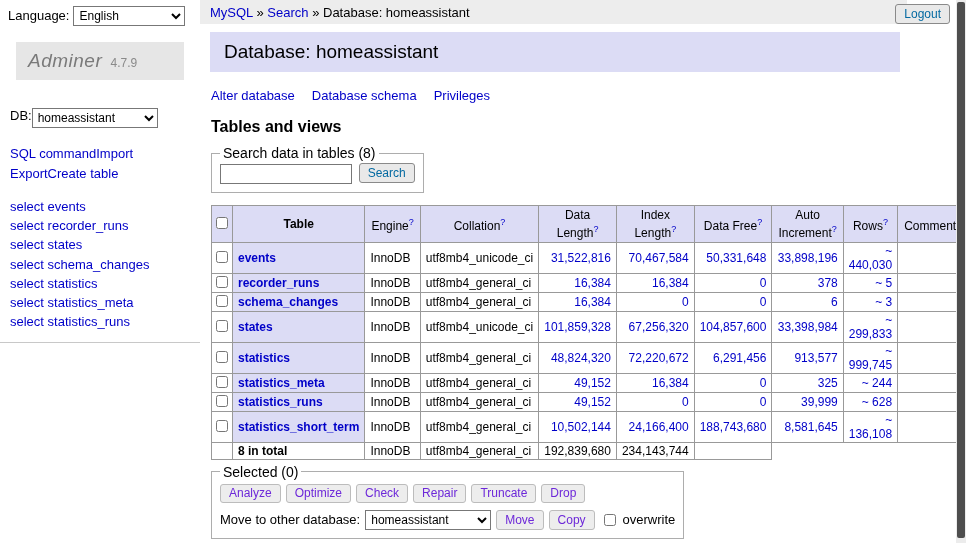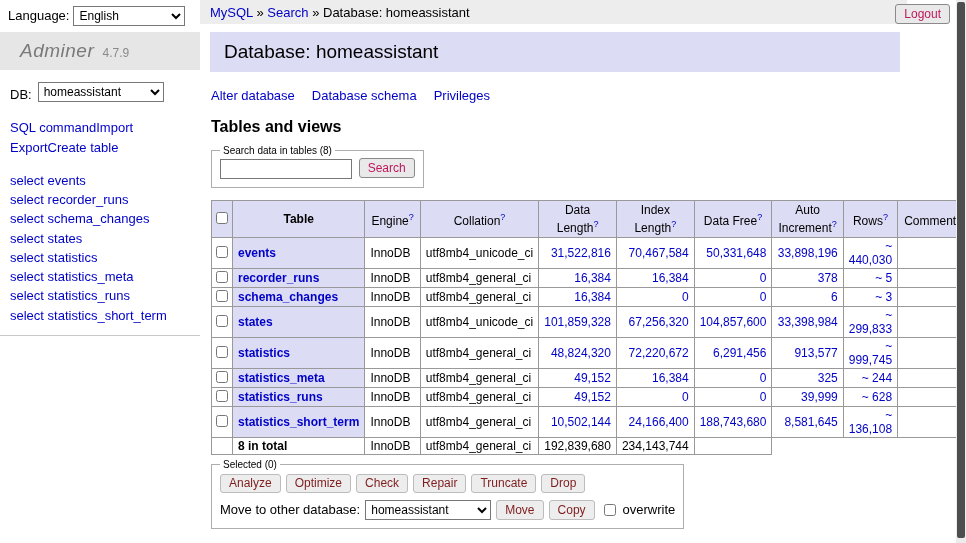--- a/index.html
+++ b/index.html
@@ -3,48 +3,48 @@
 <meta charset="utf-8">
 <style>
   *{box-sizing:border-box}
   html,body{margin:0;padding:0}
   body{width:966px;height:543px;overflow:hidden;background:#fff;color:#000;
        font-family:"Liberation Sans",sans-serif;font-size:13px;position:relative}
   a{color:var(--link);text-decoration:none;cursor:pointer}
 
   #app{display:flex;width:100%;height:100%;position:relative}
   #left{flex:0 0 200px;width:200px}
-  #lang-row{padding:6px 8px 6px}
+  #lang-row{padding:6px 8px 0}
   #lang-row label{margin-right:4px}
   select{font-family:inherit;font-size:12px;border:1px solid #777;background:#fff;padding:1px;height:20px}
   #lang-row select{width:112px}
-  #adminer-h1{margin:0;background:#e6e6e6;padding:8px 20px;font-size:19px;font-weight:normal;color:#7a7a7a}
+  #adminer-h1{margin:16px;background:#e6e6e6;padding:8px 12px;font-size:19px;font-weight:normal;color:#7a7a7a}
   #adminer-h1 .app{font-style:italic;letter-spacing:.5px}
   #adminer-h1 .ver{font-size:12px;color:#8a8a8a;margin-left:3px}
   #side-body{padding:12px 10px 0}
-  .db-row{display:flex;align-items:flex-end;gap:6px;margin-bottom:16px}
+  .db-row{display:flex;align-items:flex-start;margin-bottom:16px}
   .db-row select{width:126px}
   .cmd-lines{margin-bottom:14px;line-height:1.5}
   .cmd-line a{}
   #side-tables a{display:block;line-height:1.48}
   #side-hr{border:none;border-top:1px solid #c8c8c8;margin:10px 0 0}
 
   #right{flex:1;position:relative;min-width:0}
   #breadcrumb{background:var(--bar-bg);padding:5px 10px;height:24px;margin-right:59px}
   #breadcrumb .sep{color:#000}
-  button{font-family:inherit;font-size:12px;color:#be185d;background:#e9e9e9;border:1px solid #8a8a8a;
+  button{font-family:inherit;font-size:12px;color:#0369a1;background:#e9e9e9;border:1px solid #8a8a8a;
          border-radius:3px;padding:2px 8px;height:20px;line-height:1}
-  button:disabled{color:#7f1d1d;border-color:#bcbcbc;background:#ededed}
+  button:disabled{color:#6d28d9;border-color:#bcbcbc;background:#ededed}
   #logout{position:absolute;top:4px;right:16px}
   h2#page-title{margin:8px 66px 0 10px;background:var(--title-bg);padding:9px 14px;font-size:19px;font-weight:normal}
   #content{padding:16px 56px 0 11px}
   .links a{margin-right:17px}
   h3{font-size:16px;margin:15px 0 7px;font-weight:bold}
   fieldset{border:1px solid #adadad;padding:2px 8px 8px;margin:2px 0 0;display:inline-block}
-  legend{font-size:10px;padding:0 3px}
+  legend{font-size:14px;padding:0 3px}
   #search-fs input[type=text]{width:132px;height:20px;border:1px solid #777;padding:2px 3px;font-size:12px;
         font-family:inherit;margin-right:3px;vertical-align:middle}
 
   #tables{border-collapse:collapse;margin-top:12px;font-size:12px}
   #tables th,#tables td{border:1px solid var(--table-border);padding:1px 5px;line-height:14px;height:17px}
   #tables thead th{background:var(--th-bg);font-weight:normal;text-align:center;padding:2px 6px}
   #tables thead th.first{font-weight:bold}
   sup.hint{color:var(--link);font-size:9px}
   #tables tbody th.name{background:var(--th-bg);text-align:left}
   #tables tbody th.name a{font-weight:bold}
@@ -85,26 +85,25 @@
         <span>DB:</span>
         <select><option>homeassistant</option></select>
       </div>
       <div class="cmd-lines">
           <div class="cmd-line"><a href="#">SQL command</a><a href="#">Import</a></div>
           <div class="cmd-line"><a href="#">Export</a><a href="#">Create table</a></div>
         </div>
       <div id="side-tables">
           <a href="#">select events</a>
           <a href="#">select recorder_runs</a>
+          <a href="#">select states</a>
           <a href="#">select schema_changes</a>
-          <a href="#">select states</a>
           <a href="#">select statistics</a>
           <a href="#">select statistics_meta</a>
           <a href="#">select statistics_runs</a>
-          <a href="#">select statistics_short_term</a>
         </div>
     </div>
     <hr id="side-hr">
   </div>
 
   <div id="right">
     <div id="breadcrumb"><a href="#">MySQL</a><span class="sep"> » </span><a href="#">Search</a><span class="sep"> » </span><span>Database: homeassistant</span></div>
     <button id="logout">Logout</button>
     <h2 id="page-title">Database: homeassistant</h2>
 

